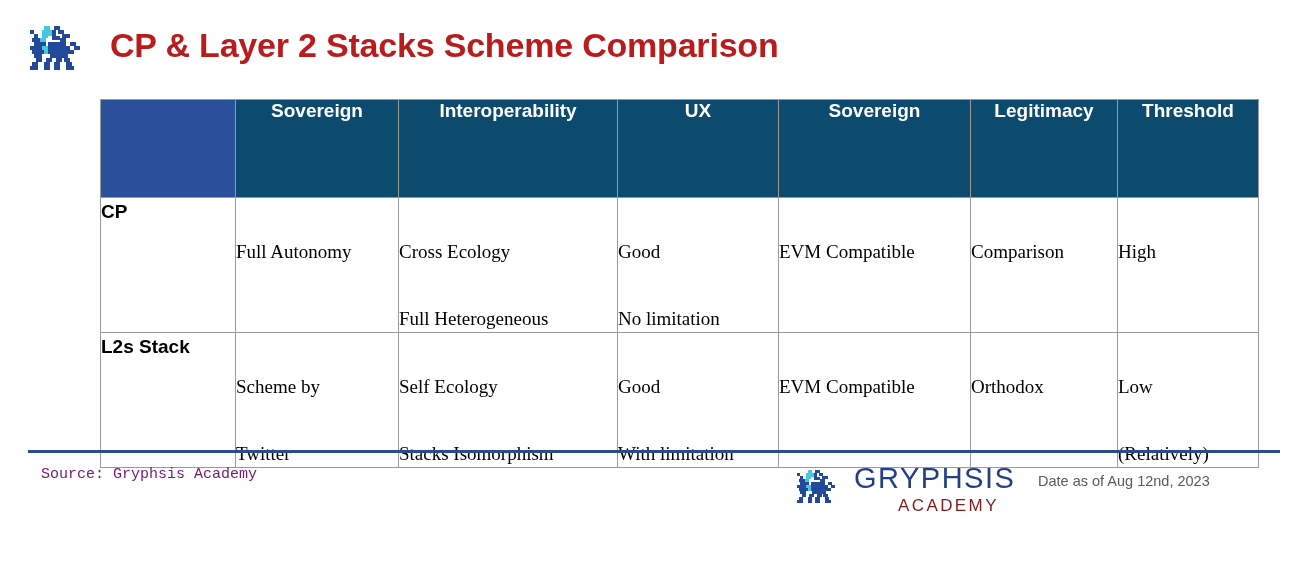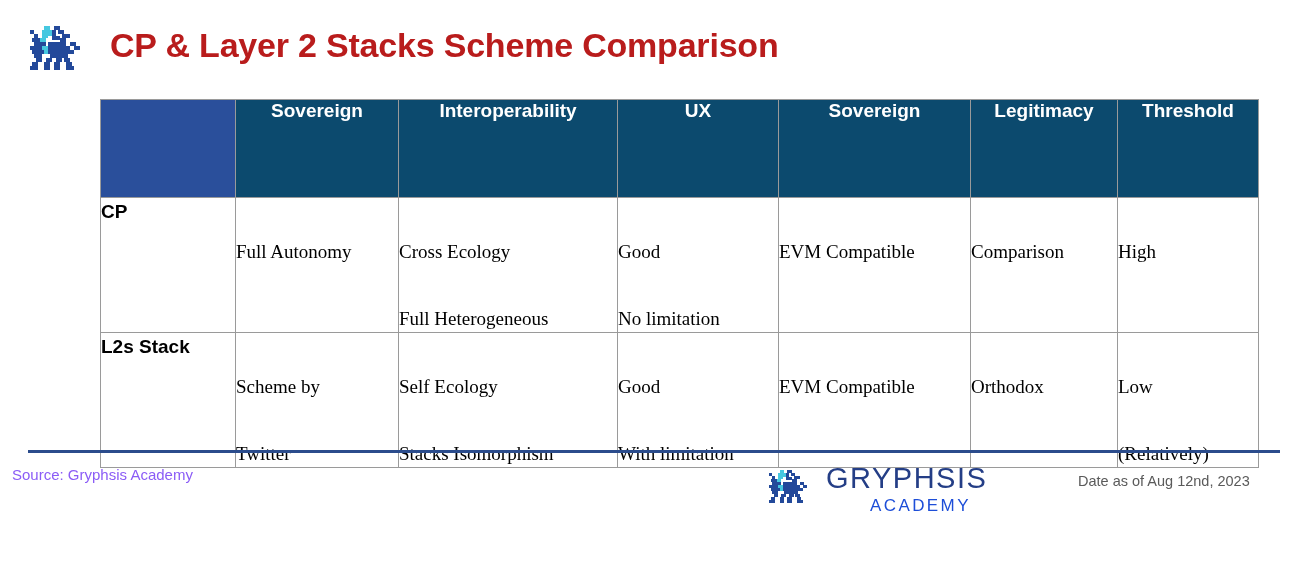--- a/index.html
+++ b/index.html
@@ -109,31 +109,31 @@
   .footer-rule {
     position: absolute;
     left: 28px;
     top: 450px;
     width: 1252px;
     height: 3px;
     background: #2B4C8C;
   }
   .source-note {
     position: absolute;
-    left: 12px;
+    left: 41px;
     top: 466px;
     font-size: 15px;
-    color: #8b5cf6;
-    font-family: Liberation Sans, sans-serif;
+    color: #701a75;
+    font-family: Liberation Mono, monospace;
     white-space: nowrap;
   }
 
   .footer-brand {
     position: absolute;
-    left: 760px;
+    left: 788px;
     top: 462px;
     width: 240px;
     height: 62px;
   }
   .footer-brand .fb-mark {
     position: absolute;
     left: 0;
     top: 2px;
     width: 58px;
     height: 48px;
@@ -149,37 +149,36 @@
     font-weight: normal;
     white-space: nowrap;
   }
   .footer-brand .fb-sub {
     position: absolute;
     left: 110px;
     top: 34px;
     font-family: "Liberation Sans", sans-serif;
     font-size: 17px;
     letter-spacing: 2.4px;
-    color: #1d4ed8;
+    color: #7f1d1d;
     white-space: nowrap;
   }
 
   .footer-meta {
     position: absolute;
     left: 1038px;
     top: 464px;
     width: 250px;
   }
   .footer-meta div {
     font-family: "Liberation Sans", sans-serif;
     font-size: 14.5px;
     color: #5a5a5a;
     white-space: nowrap;
     line-height: 34px;
-    margin-left: 40px;
   }
 </style>
 </head>
 <body>
 
 <div class="slide-header">
 
   <div class="brand-mark">
     <svg width="76" height="56" viewBox="0 0 38 28" shape-rendering="crispEdges" aria-hidden="true">
 

